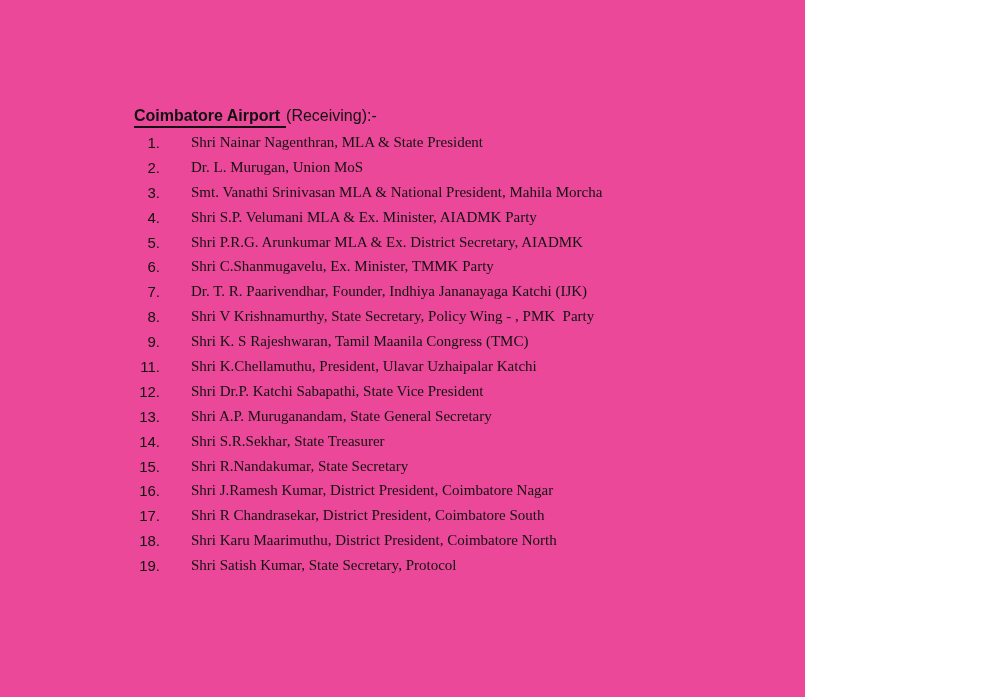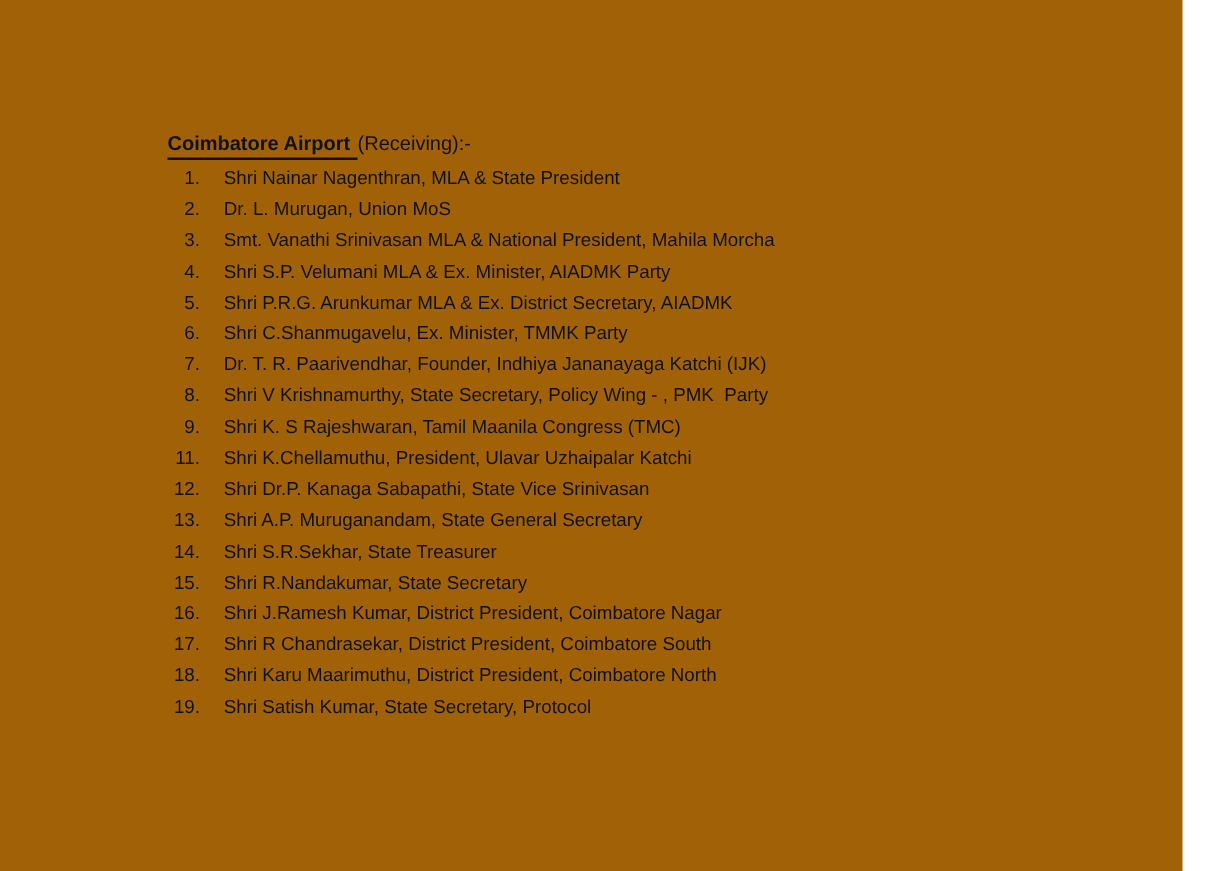--- a/index.html
+++ b/index.html
@@ -2,23 +2,23 @@
 <html><head>
 <meta charset="utf-8">
 <style>
   html, body {
     margin: 0;
     padding: 0;
     background: #ffffff;
   }
   .page {
     position: relative;
-    width: 946px;
+    width: 805px;
     height: 697px;
-    background: #a16207;
+    background: #ec4899;
     font-family: "Liberation Sans", "DejaVu Sans", sans-serif;
     color: #111111;
     overflow: hidden;
   }
   .heading {
     position: absolute;
     left: 134px;
     top: 105px;
     margin: 0;
     font-size: 16px;
@@ -47,22 +47,23 @@
     height: 24.9px;
     font-size: 15px;
     line-height: 19px;
   }
   .num {
     flex: 0 0 26px;
     width: 26px;
     text-align: right;
   }
   .txt {
-    margin-left: 19px;
+    margin-left: 31px;
     white-space: pre;
+    font-family: Liberation Serif, serif;
   }
 </style>
 </head>
 <body>
 
 <div class="page">
   <h1 class="heading"><span class="heading-bold">Coimbatore Airport</span><span class="heading-rest">(Receiving):-</span></h1>
 
   <div class="list">
   <div class="row">
@@ -111,21 +112,21 @@
   </div>
 
 
   <div class="row">
     <span class="num">11.</span>
     <span class="txt">Shri K.Chellamuthu, President, Ulavar Uzhaipalar Katchi</span>
   </div>
 
   <div class="row">
     <span class="num">12.</span>
-    <span class="txt">Shri Dr.P. Kanaga Sabapathi, State Vice Srinivasan</span>
+    <span class="txt">Shri Dr.P. Katchi Sabapathi, State Vice President</span>
   </div>
 
   <div class="row">
     <span class="num">13.</span>
     <span class="txt">Shri A.P. Muruganandam, State General Secretary</span>
   </div>
 
   <div class="row">
     <span class="num">14.</span>
     <span class="txt">Shri S.R.Sekhar, State Treasurer</span>

